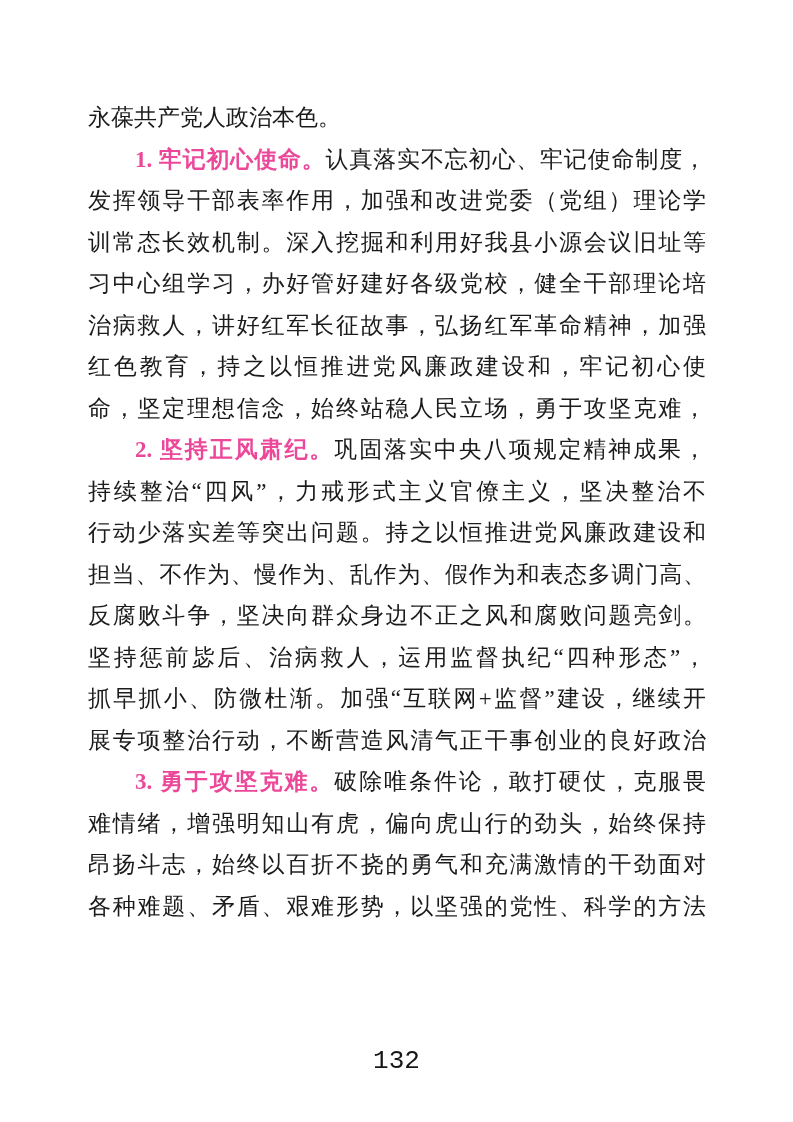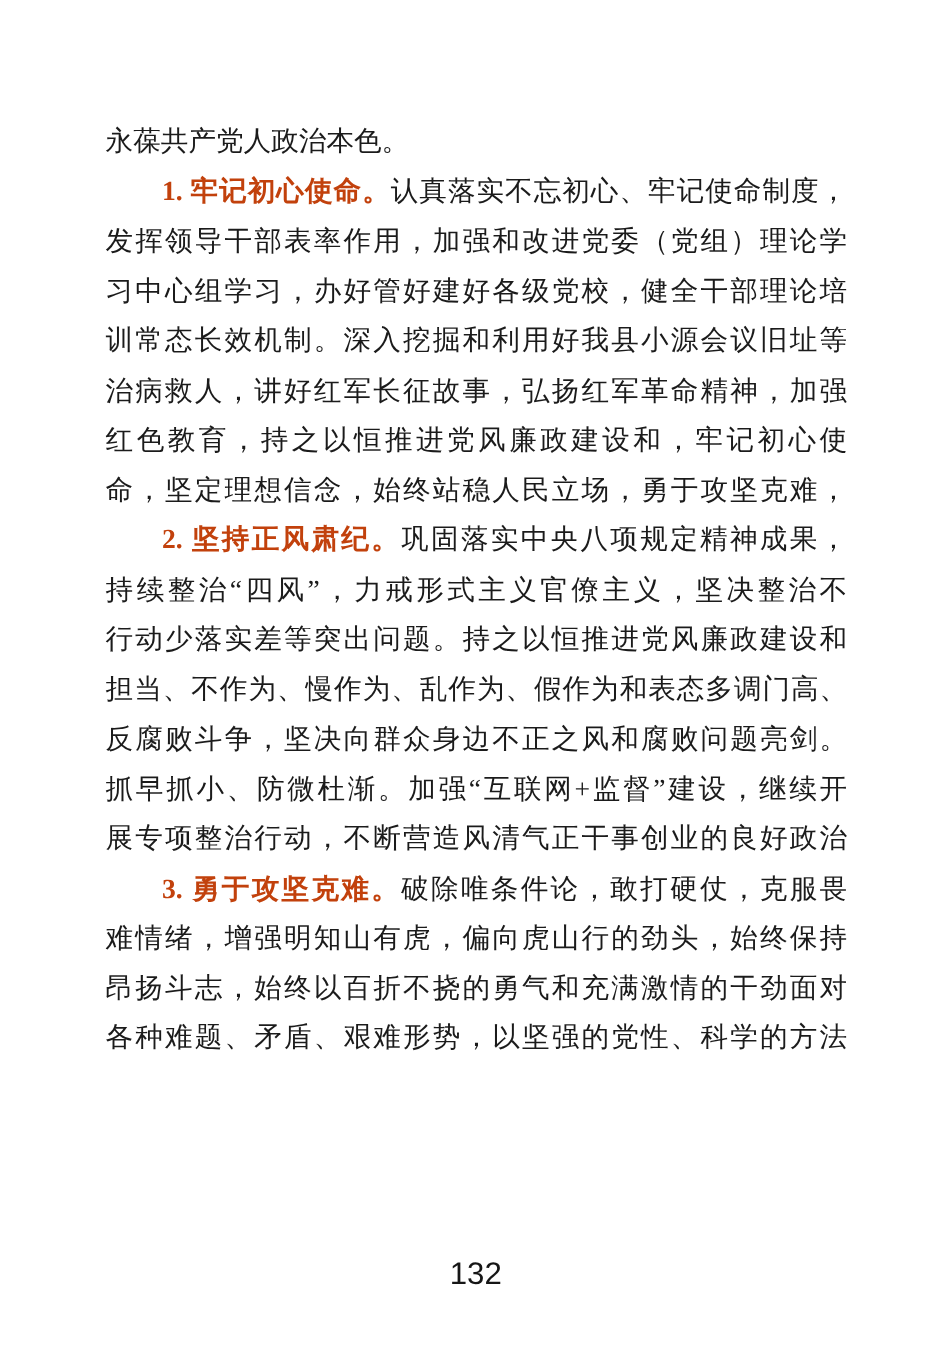--- a/index.html
+++ b/index.html
@@ -33,60 +33,61 @@
   }
   .line.justify {
     text-align: justify;
     text-align-last: justify;
   }
   .line.indent {
     padding-left: 47px;
   }
   .line b {
     font-weight: 700;
-    color: #c2410c;
+    color: #ec4899;
   }
   .footer {
     position: absolute;
     left: 0;
     top: 1047px;
     width: 793px;
     text-align: center;
   }
   .pagenum {
-    font-family: Liberation Sans, sans-serif;
+    font-family: Liberation Mono, monospace;
     font-size: 26px;
     line-height: 28px;
     color: #161616;
     letter-spacing: 0px;
   }
 </style>
 </head>
 <body>
 
 <div class="page">
   <div class="text-block" id="text-block">
       <div class="para">
         <div class="line"><span>永葆共产党人政治本色。</span></div>
       </div>
       <div class="para">
         <div class="line justify indent"><b>1. 牢记初心使命。</b><span>认真落实不忘初心、牢记使命制度，</span></div>
         <div class="line justify"><span>发挥领导干部表率作用，加强和改进党委（党组）理论学</span></div>
+        <div class="line justify"><span>训常态长效机制。深入挖掘和利用好我县小源会议旧址等</span></div>
         <div class="line justify"><span>习中心组学习，办好管好建好各级党校，健全干部理论培</span></div>
-        <div class="line justify"><span>训常态长效机制。深入挖掘和利用好我县小源会议旧址等</span></div>
         <div class="line justify"><span>治病救人，讲好红军长征故事，弘扬红军革命精神，加强</span></div>
         <div class="line justify"><span>红色教育，持之以恒推进党风廉政建设和，牢记初心使</span></div>
         <div class="line justify"><span>命，坚定理想信念，始终站稳人民立场，勇于攻坚克难，</span></div>
       </div>
       <div class="para">
         <div class="line justify indent"><b>2. 坚持正风肃纪。</b><span>巩固落实中央八项规定精神成果，</span></div>
         <div class="line justify"><span>持续整治“四风”，力戒形式主义官僚主义，坚决整治不</span></div>
         <div class="line justify"><span>行动少落实差等突出问题。持之以恒推进党风廉政建设和</span></div>
         <div class="line justify"><span>担当、不作为、慢作为、乱作为、假作为和表态多调门高、</span></div>
         <div class="line justify"><span>反腐败斗争，坚决向群众身边不正之风和腐败问题亮剑。</span></div>
+        <div class="line justify"><span>坚持惩前毖后、治病救人，运用监督执纪“四种形态”，</span></div>
         <div class="line justify"><span>抓早抓小、防微杜渐。加强“互联网+监督”建设，继续开</span></div>
         <div class="line justify"><span>展专项整治行动，不断营造风清气正干事创业的良好政治</span></div>
       </div>
       <div class="para">
         <div class="line justify indent"><b>3. 勇于攻坚克难。</b><span>破除唯条件论，敢打硬仗，克服畏</span></div>
         <div class="line justify"><span>难情绪，增强明知山有虎，偏向虎山行的劲头，始终保持</span></div>
         <div class="line justify"><span>昂扬斗志，始终以百折不挠的勇气和充满激情的干劲面对</span></div>
         <div class="line justify"><span>各种难题、矛盾、艰难形势，以坚强的党性、科学的方法</span></div>
       </div>
     </div>

